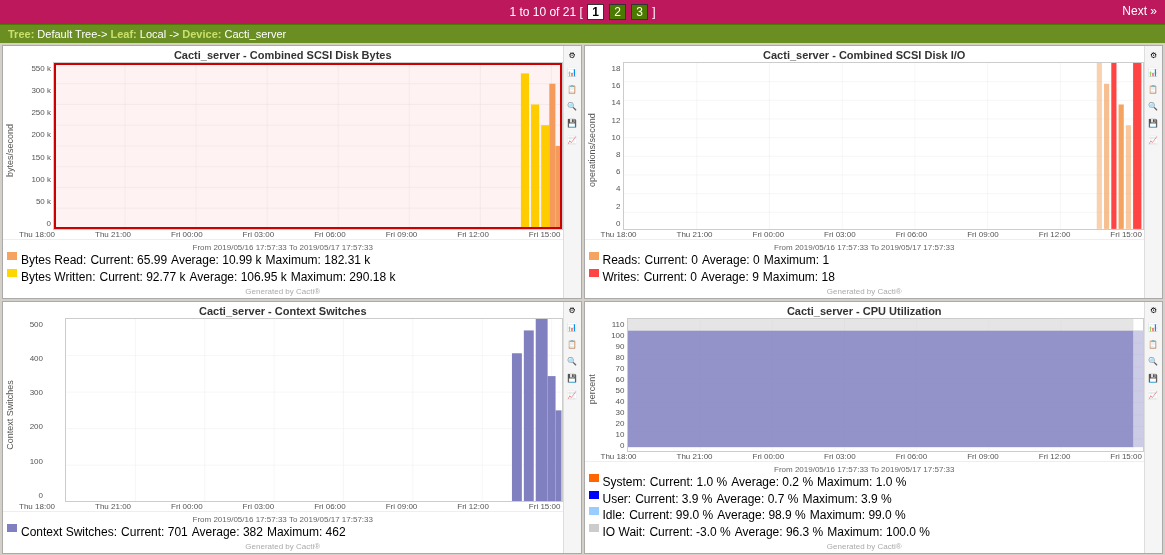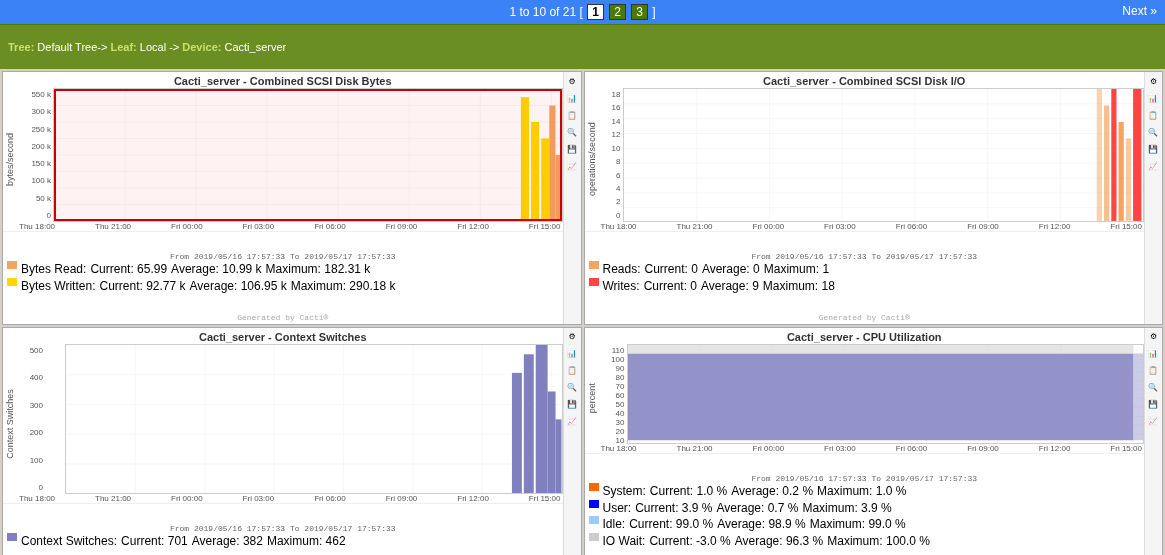--- a/index.html
+++ b/index.html
@@ -1,19 +1,19 @@
 <!DOCTYPE html>
 <html><head>
   <meta charset="utf-8">
   <style>
     * { margin: 0; padding: 0; box-sizing: border-box; }
     body { font-family: Arial, sans-serif; font-size: 11px; background: #d4d0c8; width: 1165px; height: 555px; overflow: hidden; }
 
     #top-bar {
-      background: #3b82f6;
+      background: #be185d;
       color: white;
       text-align: center;
       padding: 4px 8px;
       font-size: 12px;
       position: relative;
     }
     #top-bar .next-btn {
       position: absolute;
       right: 8px;
       top: 4px;
@@ -37,21 +37,21 @@
       color: black;
       border: 1px solid #333;
       padding: 0 4px;
       margin: 0 1px;
       font-weight: bold;
     }
 
     #breadcrumb-bar {
       background: #6b8e23;
       color: white;
-      padding: 16px 8px;
+      padding: 3px 8px;
       font-size: 11px;
       border-top: 1px solid #4a7a00;
     }
     #breadcrumb-bar span.label { font-weight: bold; color: #c8e06b; }
 
     #charts-container {
       display: grid;
       grid-template-columns: 1fr 1fr;
       grid-template-rows: 1fr 1fr;
       gap: 2px;
@@ -116,22 +116,21 @@
       padding: 2px 4px;
       font-size: 9px;
       background: white;
       border-top: 1px solid #eee;
     }
 
     .chart-footer-title {
       color: #666;
       text-align: center;
       font-size: 8px;
-      margin-top: 18px;
-      font-family: Liberation Mono, monospace;
+      margin-top: 1px;
     }
 
     .legend-row {
       display: flex;
       align-items: flex-start;
       gap: 4px;
       font-size: 12px;
       line-height: 1.4;
     }
 

